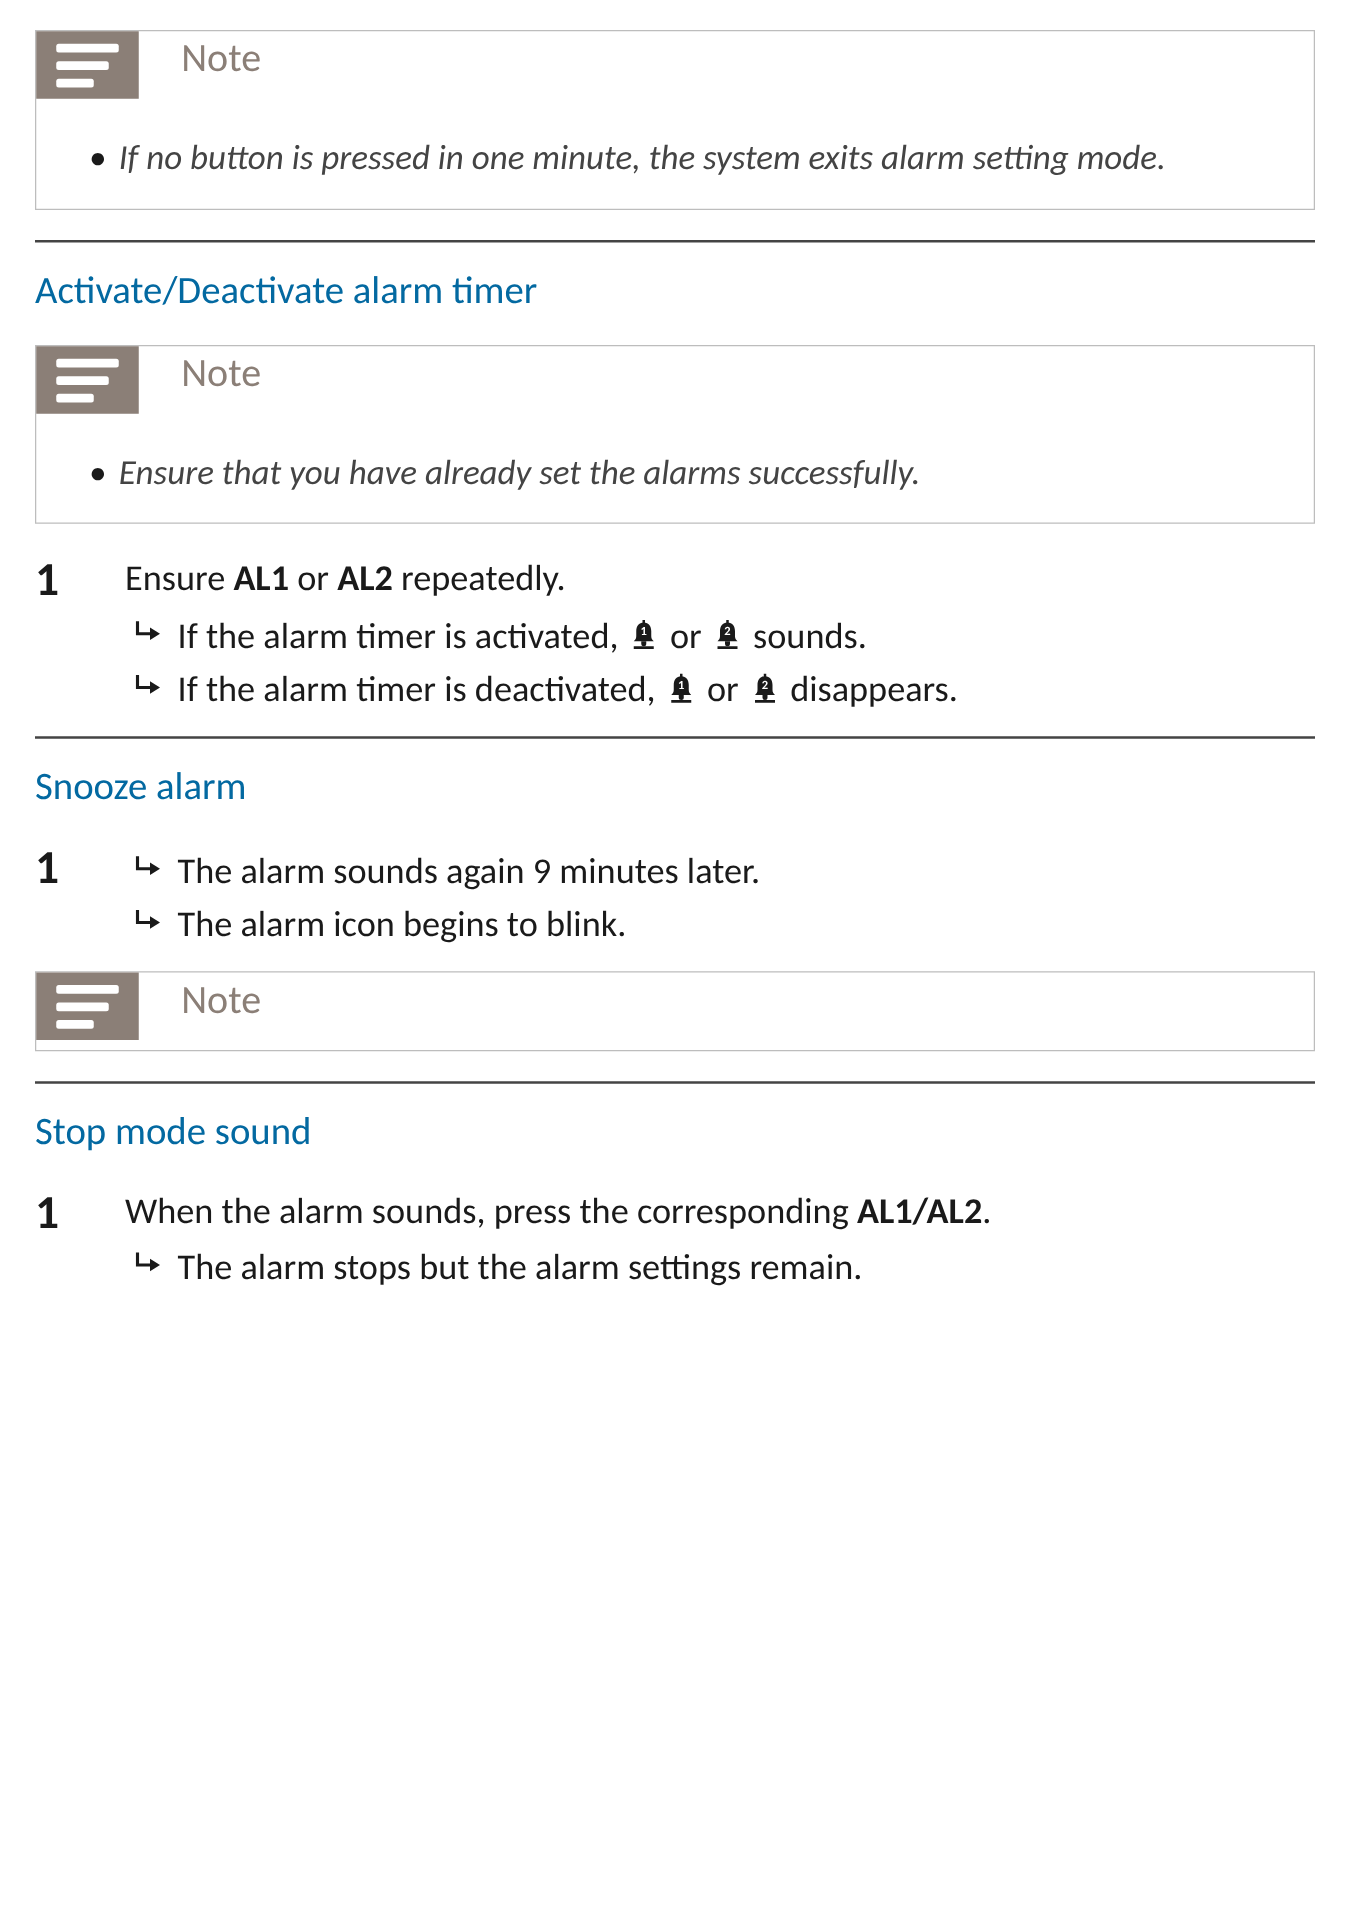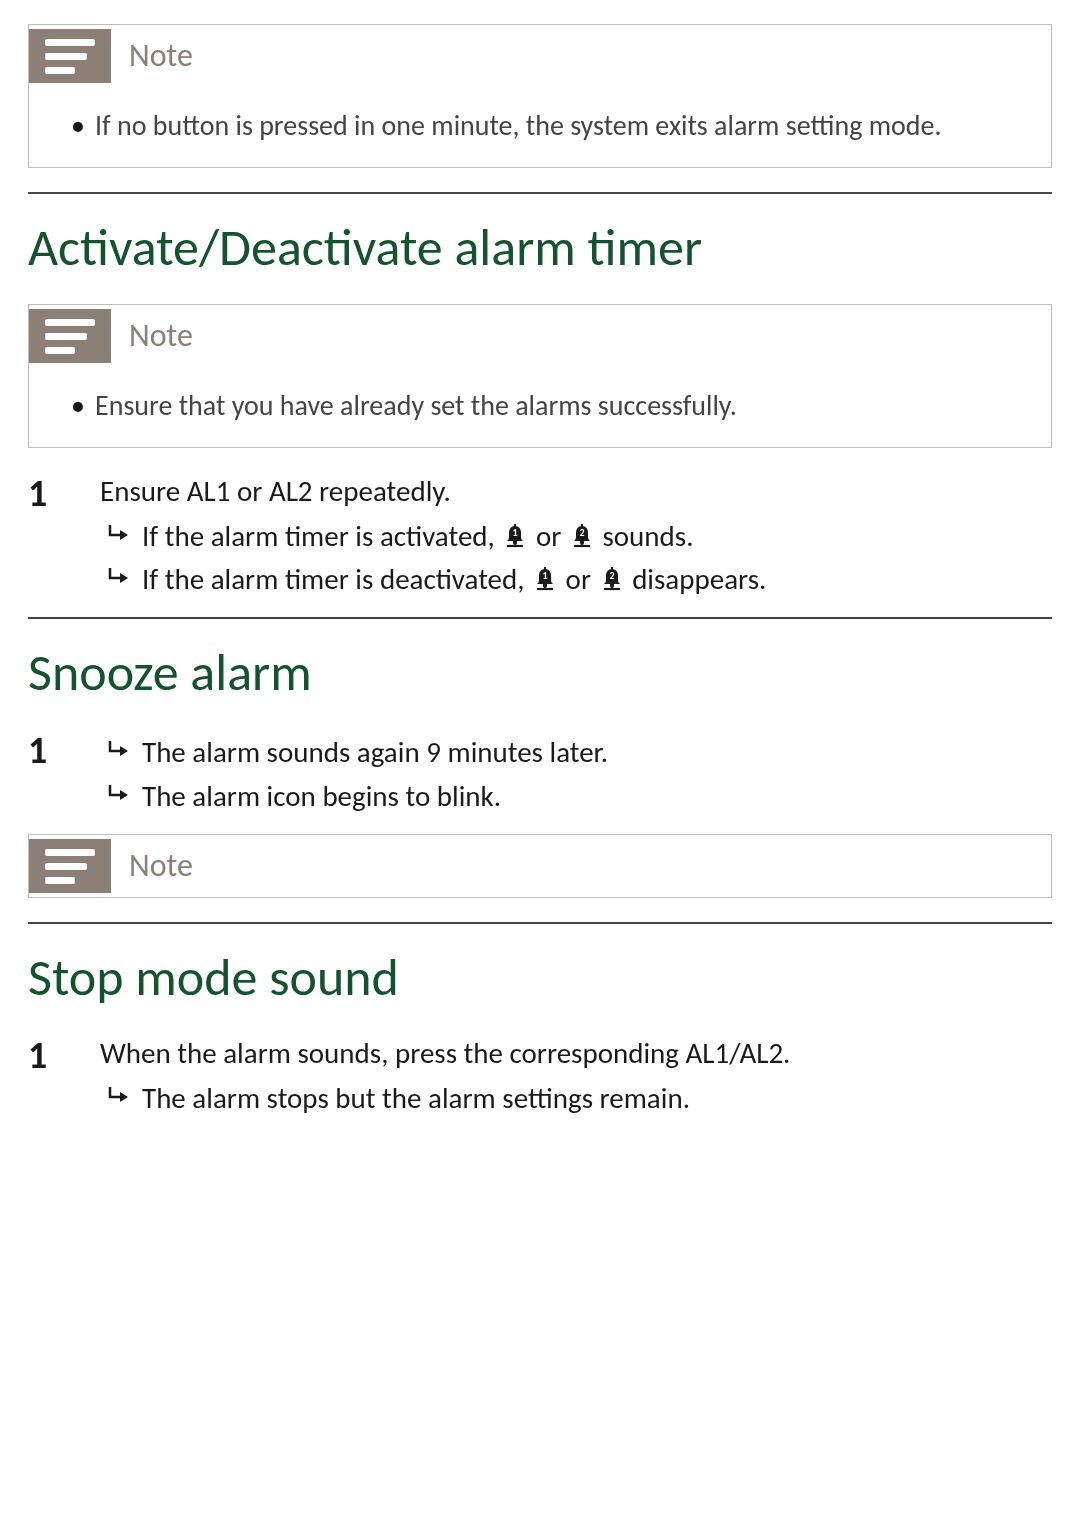--- a/index.html
+++ b/index.html
@@ -12,22 +12,23 @@
       font-size: 28px;
       line-height: 1.35;
       font-weight: 300;
     }
     .note-box {
       border: 1px solid #bdbdbd;
       margin-bottom: 24px;
     }
     .note-header {
       display: flex;
-      align-items: center;
+      align-items: flex-start;
       height: 62px;
+      gap: 16px;
     }
     .note-icon-wrap {
       width: 82px;
       background: #8b7f77;
       display: flex;
       align-items: center;
       justify-content: center;
       flex-shrink: 0;
     }
     .note-icon-wrap svg { display:block; }
@@ -41,39 +42,40 @@
     }
     .note-body {
       padding: 20px 26px 22px 42px;
       color: #444;
     }
     .note-body ul { list-style: none; }
     .note-body li {
       position: relative;
       padding-left: 24px;
       line-height: 1.35;
+      font-style: italic;
     }
     .note-body li::before {
       content: "•";
       position: absolute;
       left: 0;
       top: 0;
       color: #1a1a1a;
     }
 
     .hline {
       border: none;
       border-top: 2px solid #444;
       margin: 6px 0 18px 0;
     }
 
     h2.section {
       font-weight: 400;
-      font-size: 52px;
-      color: #14532d;
+      font-size: 31px;
+      color: #0369a1;
       margin: 10px 0 22px 0;
     }
 
     .step {
       display: flex;
       margin: 14px 0 18px 0;
     }
     .step-num {
       width: 72px;
       flex-shrink: 0;
@@ -96,21 +98,21 @@
     .result-arrow {
       width: 38px;
       flex-shrink: 0;
       display: flex;
       justify-content: center;
       padding-top: 6px;
     }
     .result-arrow svg { display:block; }
     .result-text { flex: 1; padding-left: 4px; }
 
-    .strong { font-weight: 400; }
+    .strong { font-weight: 700; }
 
     .bell-icon {
       display: inline-block;
       vertical-align: -3px;
       margin: 0 2px;
     }
     .bell-icon svg { display:block; }
   </style>
 </head>
 <body>

